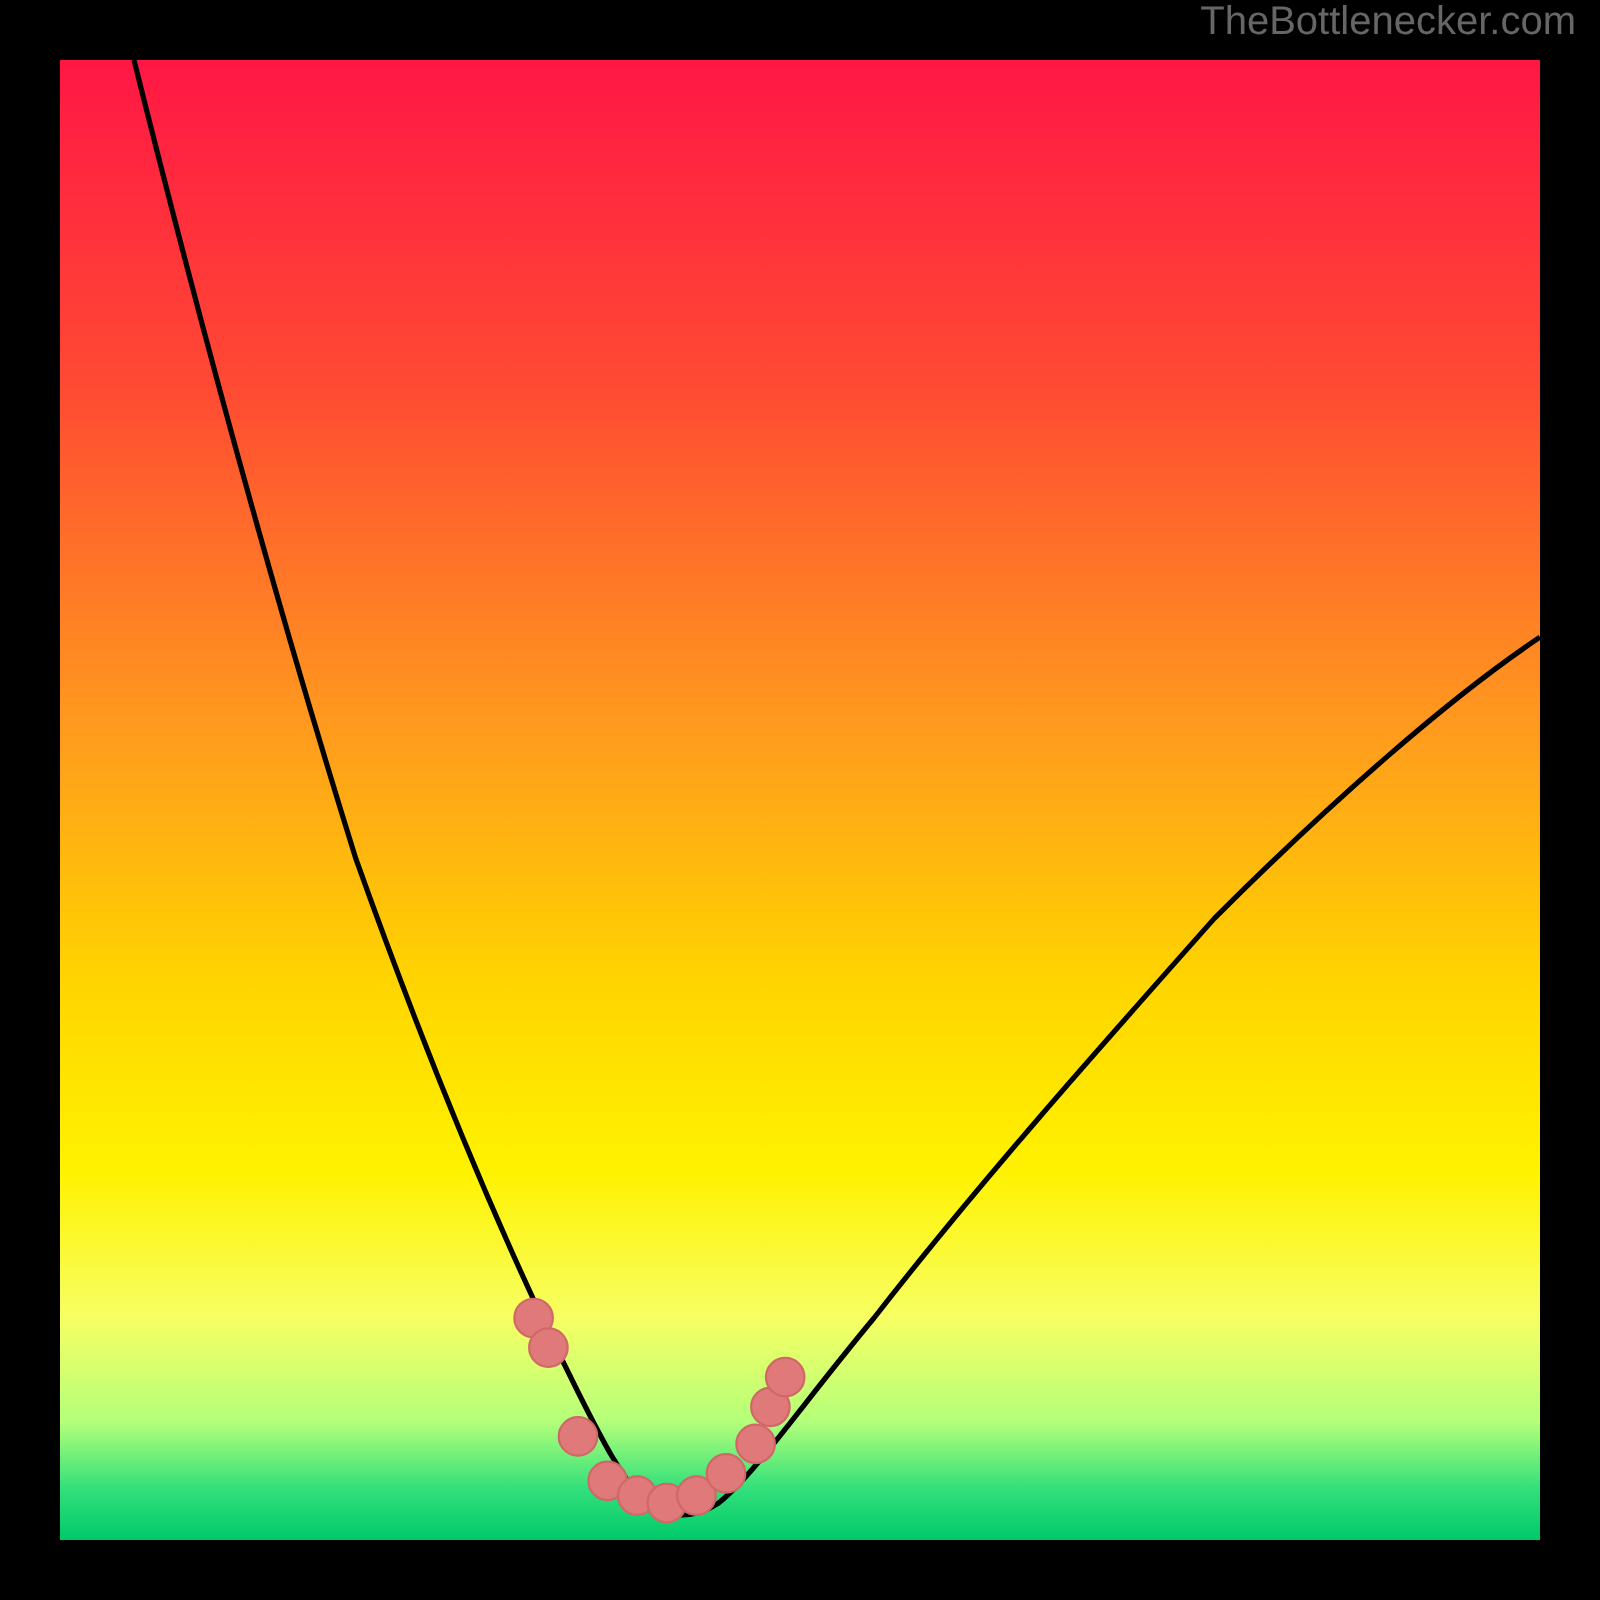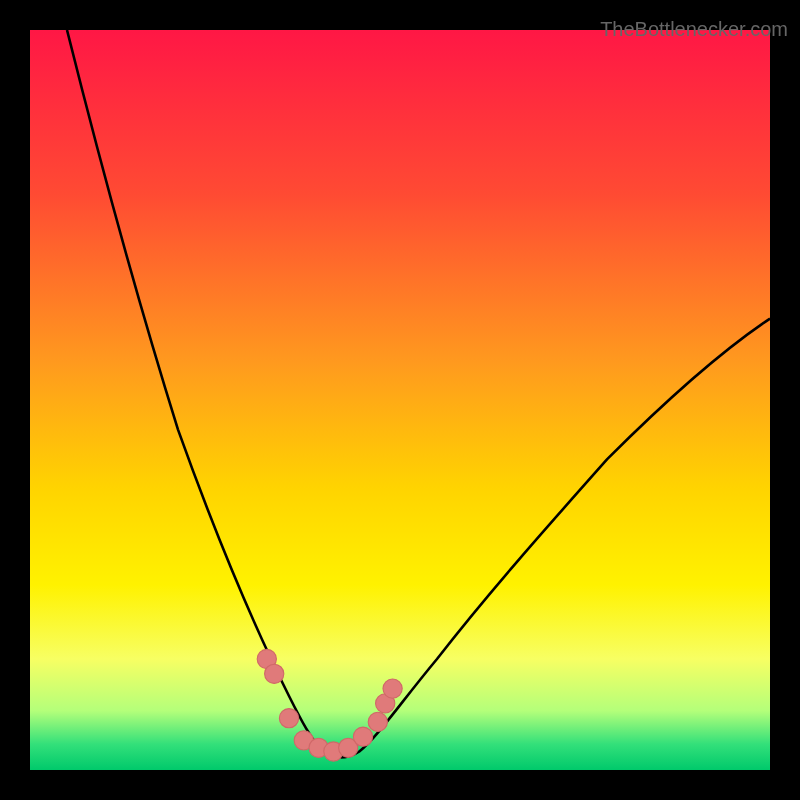--- a/index.html
+++ b/index.html
@@ -6,21 +6,21 @@
     margin: 0;
     padding: 0;
     width: 800px;
     height: 800px;
     background: #000;
     position: relative;
     font-family: Arial, sans-serif;
   }
   .watermark {
     position: absolute;
-    top: 18px;
+    top: 0;
     right: 12px;
     color: #666;
     font-size: 20px;
     font-weight: 500;
     z-index: 10;
   }
   .frame {
     position: absolute;
     top: 30px;
     left: 30px;

